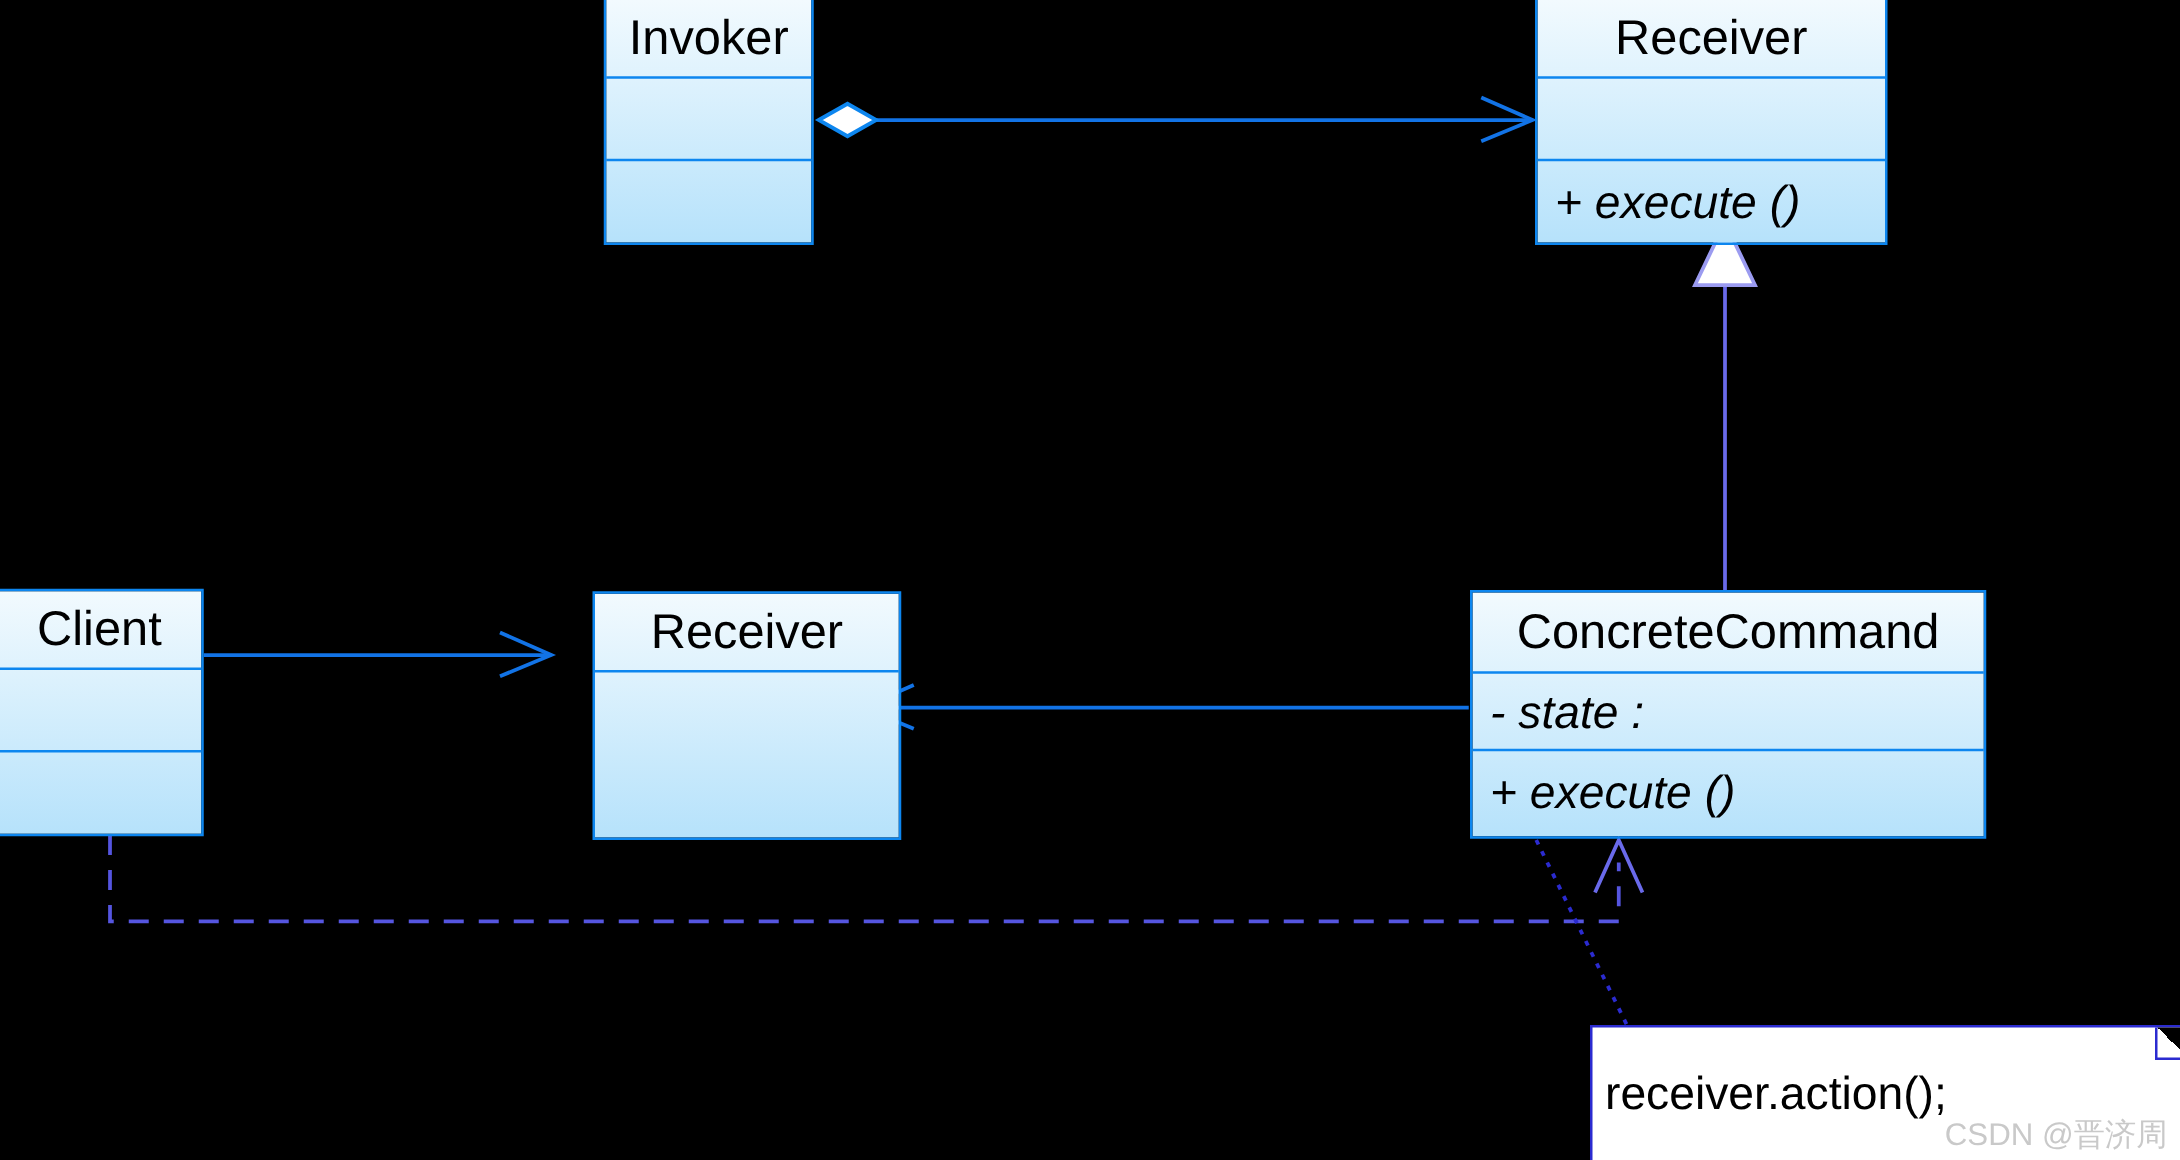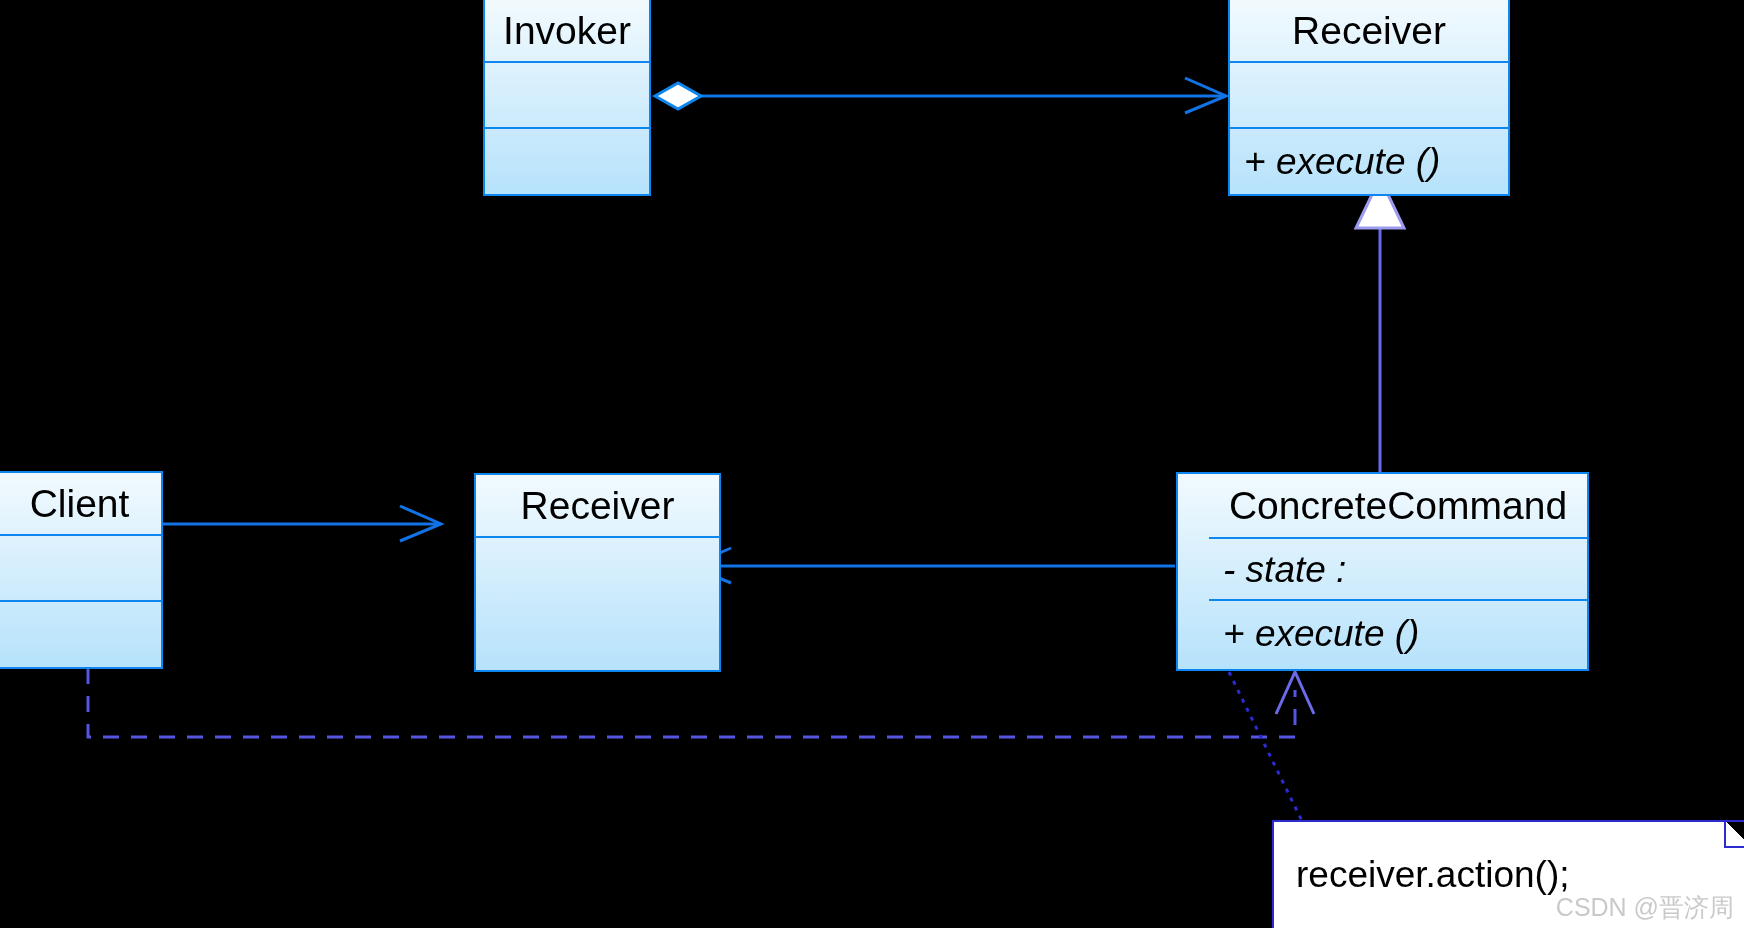--- a/index.html
+++ b/index.html
@@ -55,21 +55,21 @@
     position: absolute;
     box-sizing: border-box;
     background: #ffffff;
     border: 2px solid #2b2bd0;
     display: flex;
     align-items: center;
   }
   .uml-note-text {
     color: #000000;
     font-size: 37px;
-    padding-left: 22px;
+    padding-left: 10px;
     white-space: nowrap;
   }
   .note-fold {
     position: absolute;
     top: 0;
     right: 0;
     width: 26px;
     height: 26px;
     background: linear-gradient(to bottom left, #000000 0%, #000000 50%, transparent 50%, transparent 100%);
     border-left: 2px solid #2b2bd0;
@@ -149,21 +149,21 @@
     <div class="uml-row uml-title" style="height:62px;">Client</div>
     <div class="uml-row uml-empty" style="height:66px;"></div>
     <div class="uml-row uml-empty" style="height:68px;"></div>
   </div>
 
   <div class="uml-class" style="left:442px; top:473px; width:247px; height:199px;margin-left:32px;">
     <div class="uml-row uml-title" style="height:61px;">Receiver</div>
     <div class="uml-row uml-empty" style="height:66px;"></div>
   </div>
 
-  <div class="uml-class" style="left:1176px; top:472px; width:413px; height:199px;padding-left:31px;">
+  <div class="uml-class" style="left:1176px; top:472px; width:413px; height:199px;">
     <div class="uml-row uml-title" style="height:63px;">ConcreteCommand</div>
     <div class="uml-row uml-member" style="height:62px;">-  state  :</div>
     <div class="uml-row uml-member" style="height:66px;">+  execute ()</div>
   </div>
 
   <div class="uml-note" style="left:1272px; top:820px; width:480px; height:110px;">
     <span class="uml-note-text">receiver.action();</span>
     <span class="note-fold"></span>
   </div>
 

